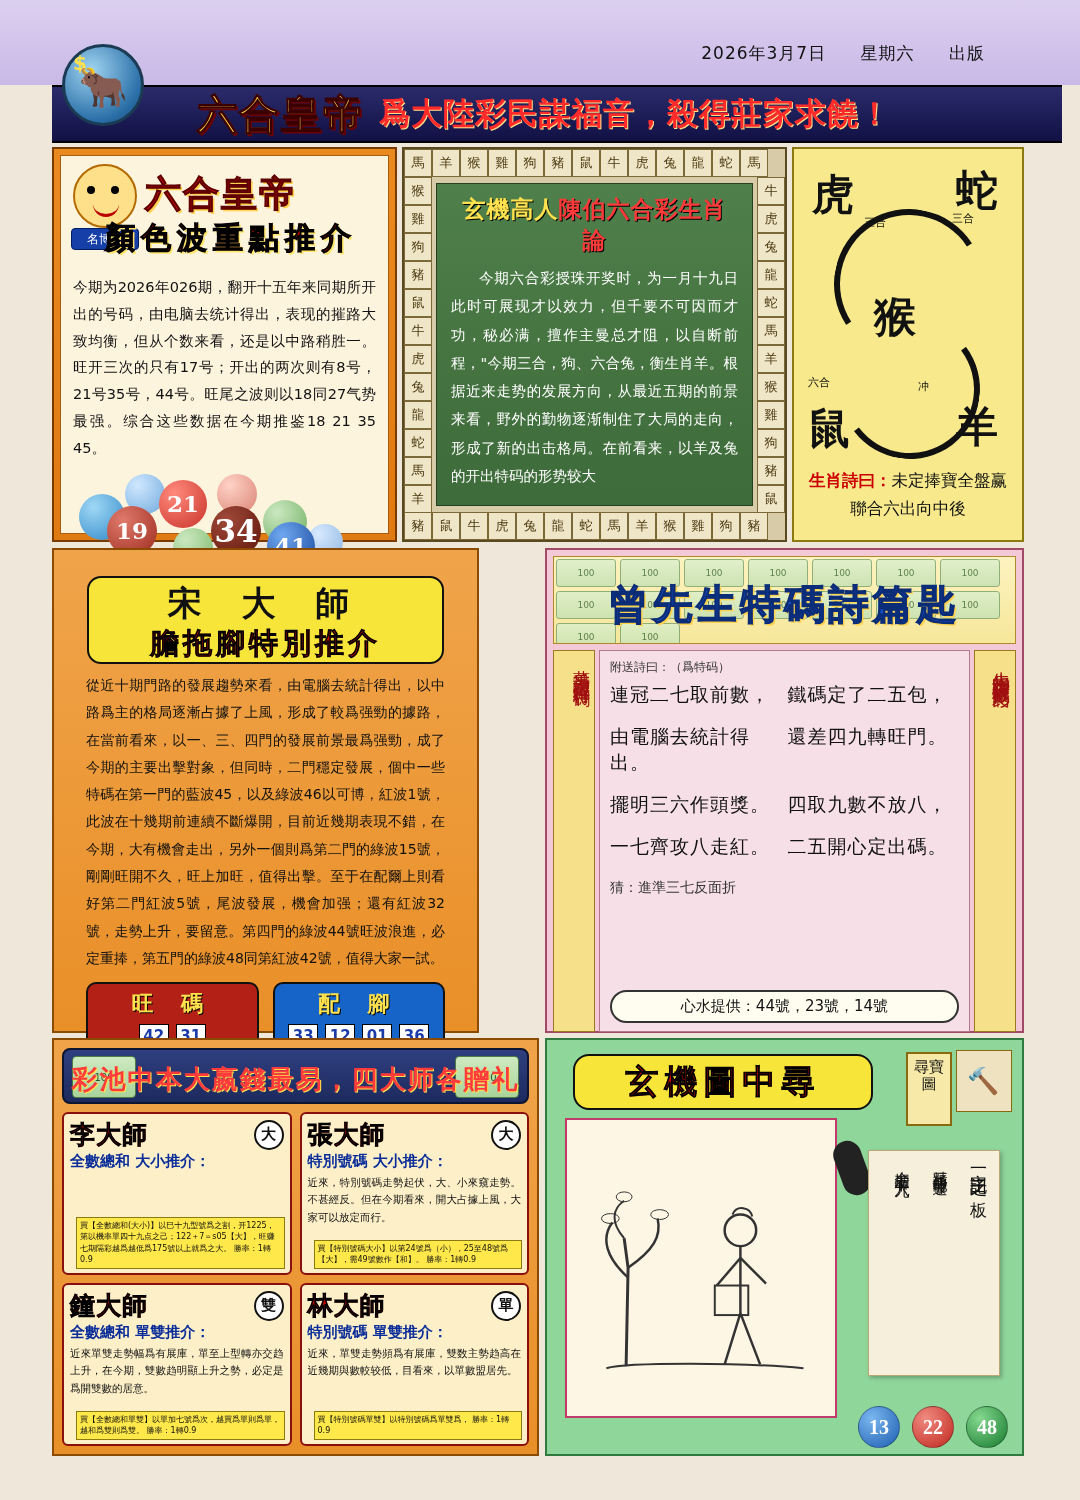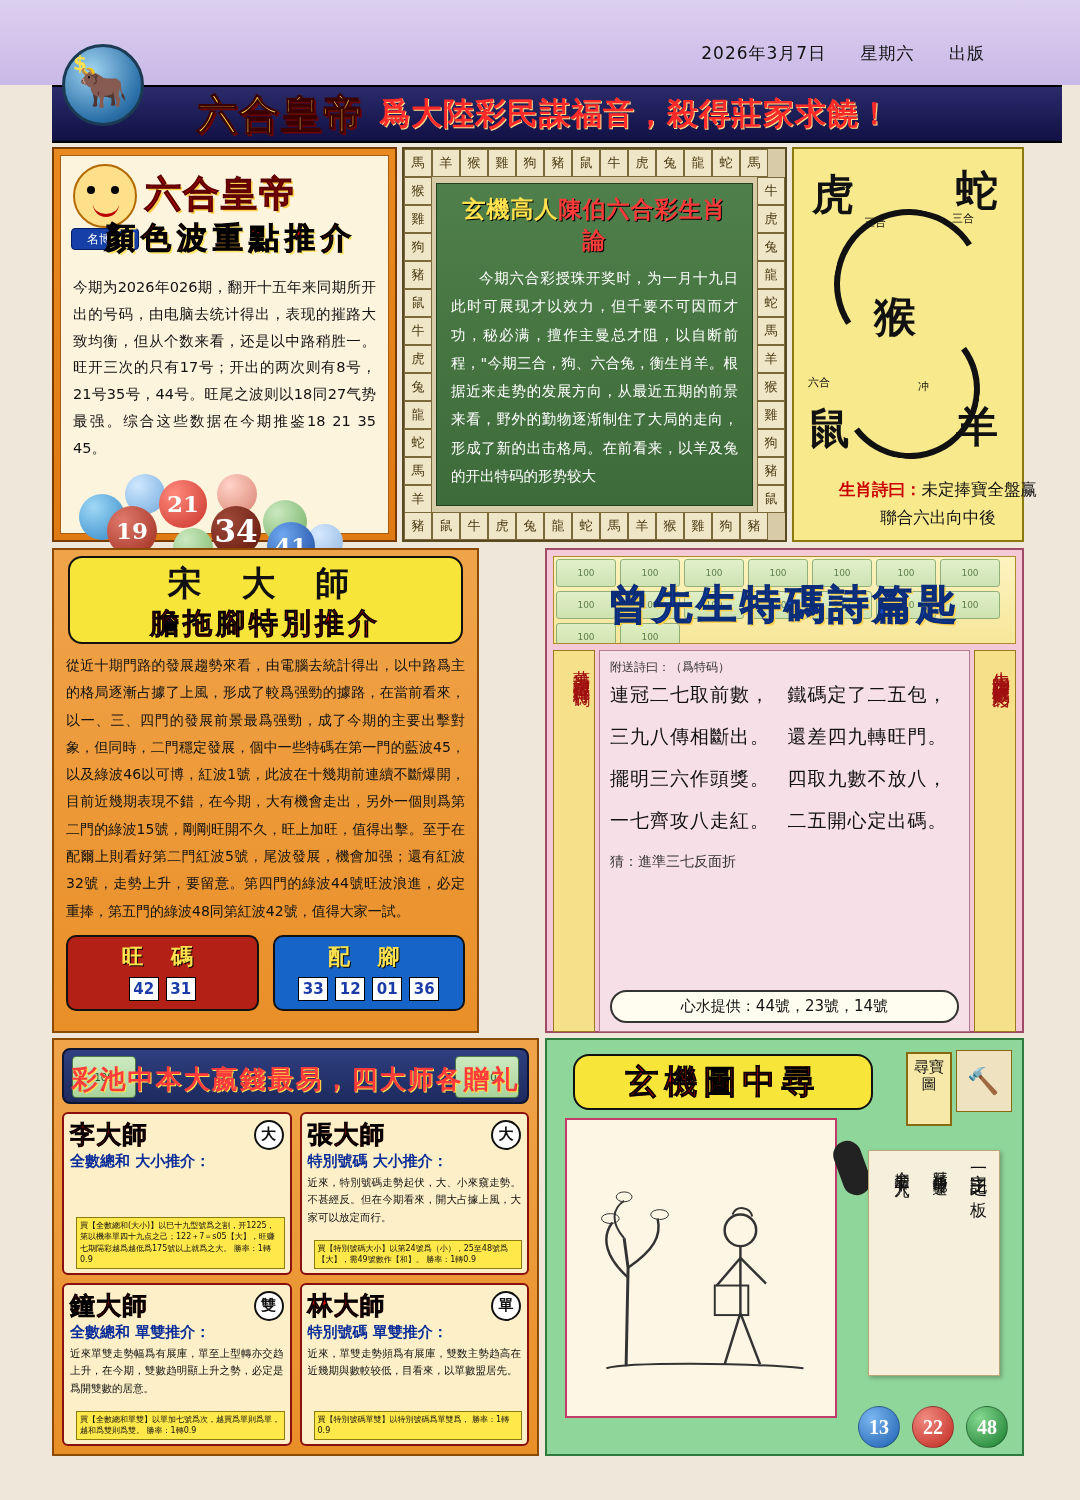--- a/index.html
+++ b/index.html
@@ -170,31 +170,31 @@
     font-size:42px; font-weight:bold; color:#111;
   }
   .an-small {
     position:absolute; font-size:11px; color:#111;
     font-family:"DejaVu Serif", serif;
   }
   .an-arc {
     position:absolute; border:6px solid #111; border-radius:50%;
   }
   .an-poem {
-    position:absolute; left:0; bottom:8px; width:100%;
-    text-align:center; font-family:Liberation Serif, serif;
-    font-size:16.5px; line-height:1.7; color:#111;margin-left:30px;
+    position:absolute; left:0; bottom:16px; width:100%;
+    text-align:center; font-family:Liberation Mono, monospace;
+    font-size:16.5px; line-height:1.7; color:#111;
   }
   .an-poem b { color:#c00; }
   
   #p-master {
     left:52px; top:548px; width:427px; height:485px;
     background:linear-gradient(#f0a44a,#e98f28);
     border:2px solid #8a4a00;
-    padding:6px;
+    padding:26px;
   }
   .ms-banner {
     height:88px; margin:0 auto 8px; width:96%;
     background:#f7e53a; border:2px solid #111; border-radius:14px;
     position:relative; overflow:hidden;
   }
   .ms-banner .l1 {
     position:absolute; left:0; right:0; top:3px; text-align:center;
     font-family:"DejaVu Serif", serif; font-size:34px; font-weight:bold;
     color:#111; letter-spacing:14px;
@@ -589,21 +589,21 @@
         </div>
       <div class="title">曾先生特碼詩篇匙</div>
     </div>
     <div class="pm-body">
       <div class="pm-left">萬千詩句玄機一觸得特碼</div>
       <div class="pm-center">
         <div class="pm-note">附送詩曰：（爲特码）</div>
         <div class="pm-grid">
           <div>連冠二七取前數，</div>
           <div>鐵碼定了二五包，</div>
-          <div>三九八傳相斷出。</div>
+          <div>由電腦去統計得出。</div>
           <div>還差四九轉旺門。</div>
           <div>擺明三六作頭獎。</div>
           <div>四取九數不放八，</div>
           <div>一七齊攻八走紅。</div>
           <div>二五開心定出碼。</div>
         </div>
         <div class="pm-guess">
           <div>猜：進準三七反面折</div>
         </div>
         <div class="pm-tip">心水提供：44號，23號，14號</div>

